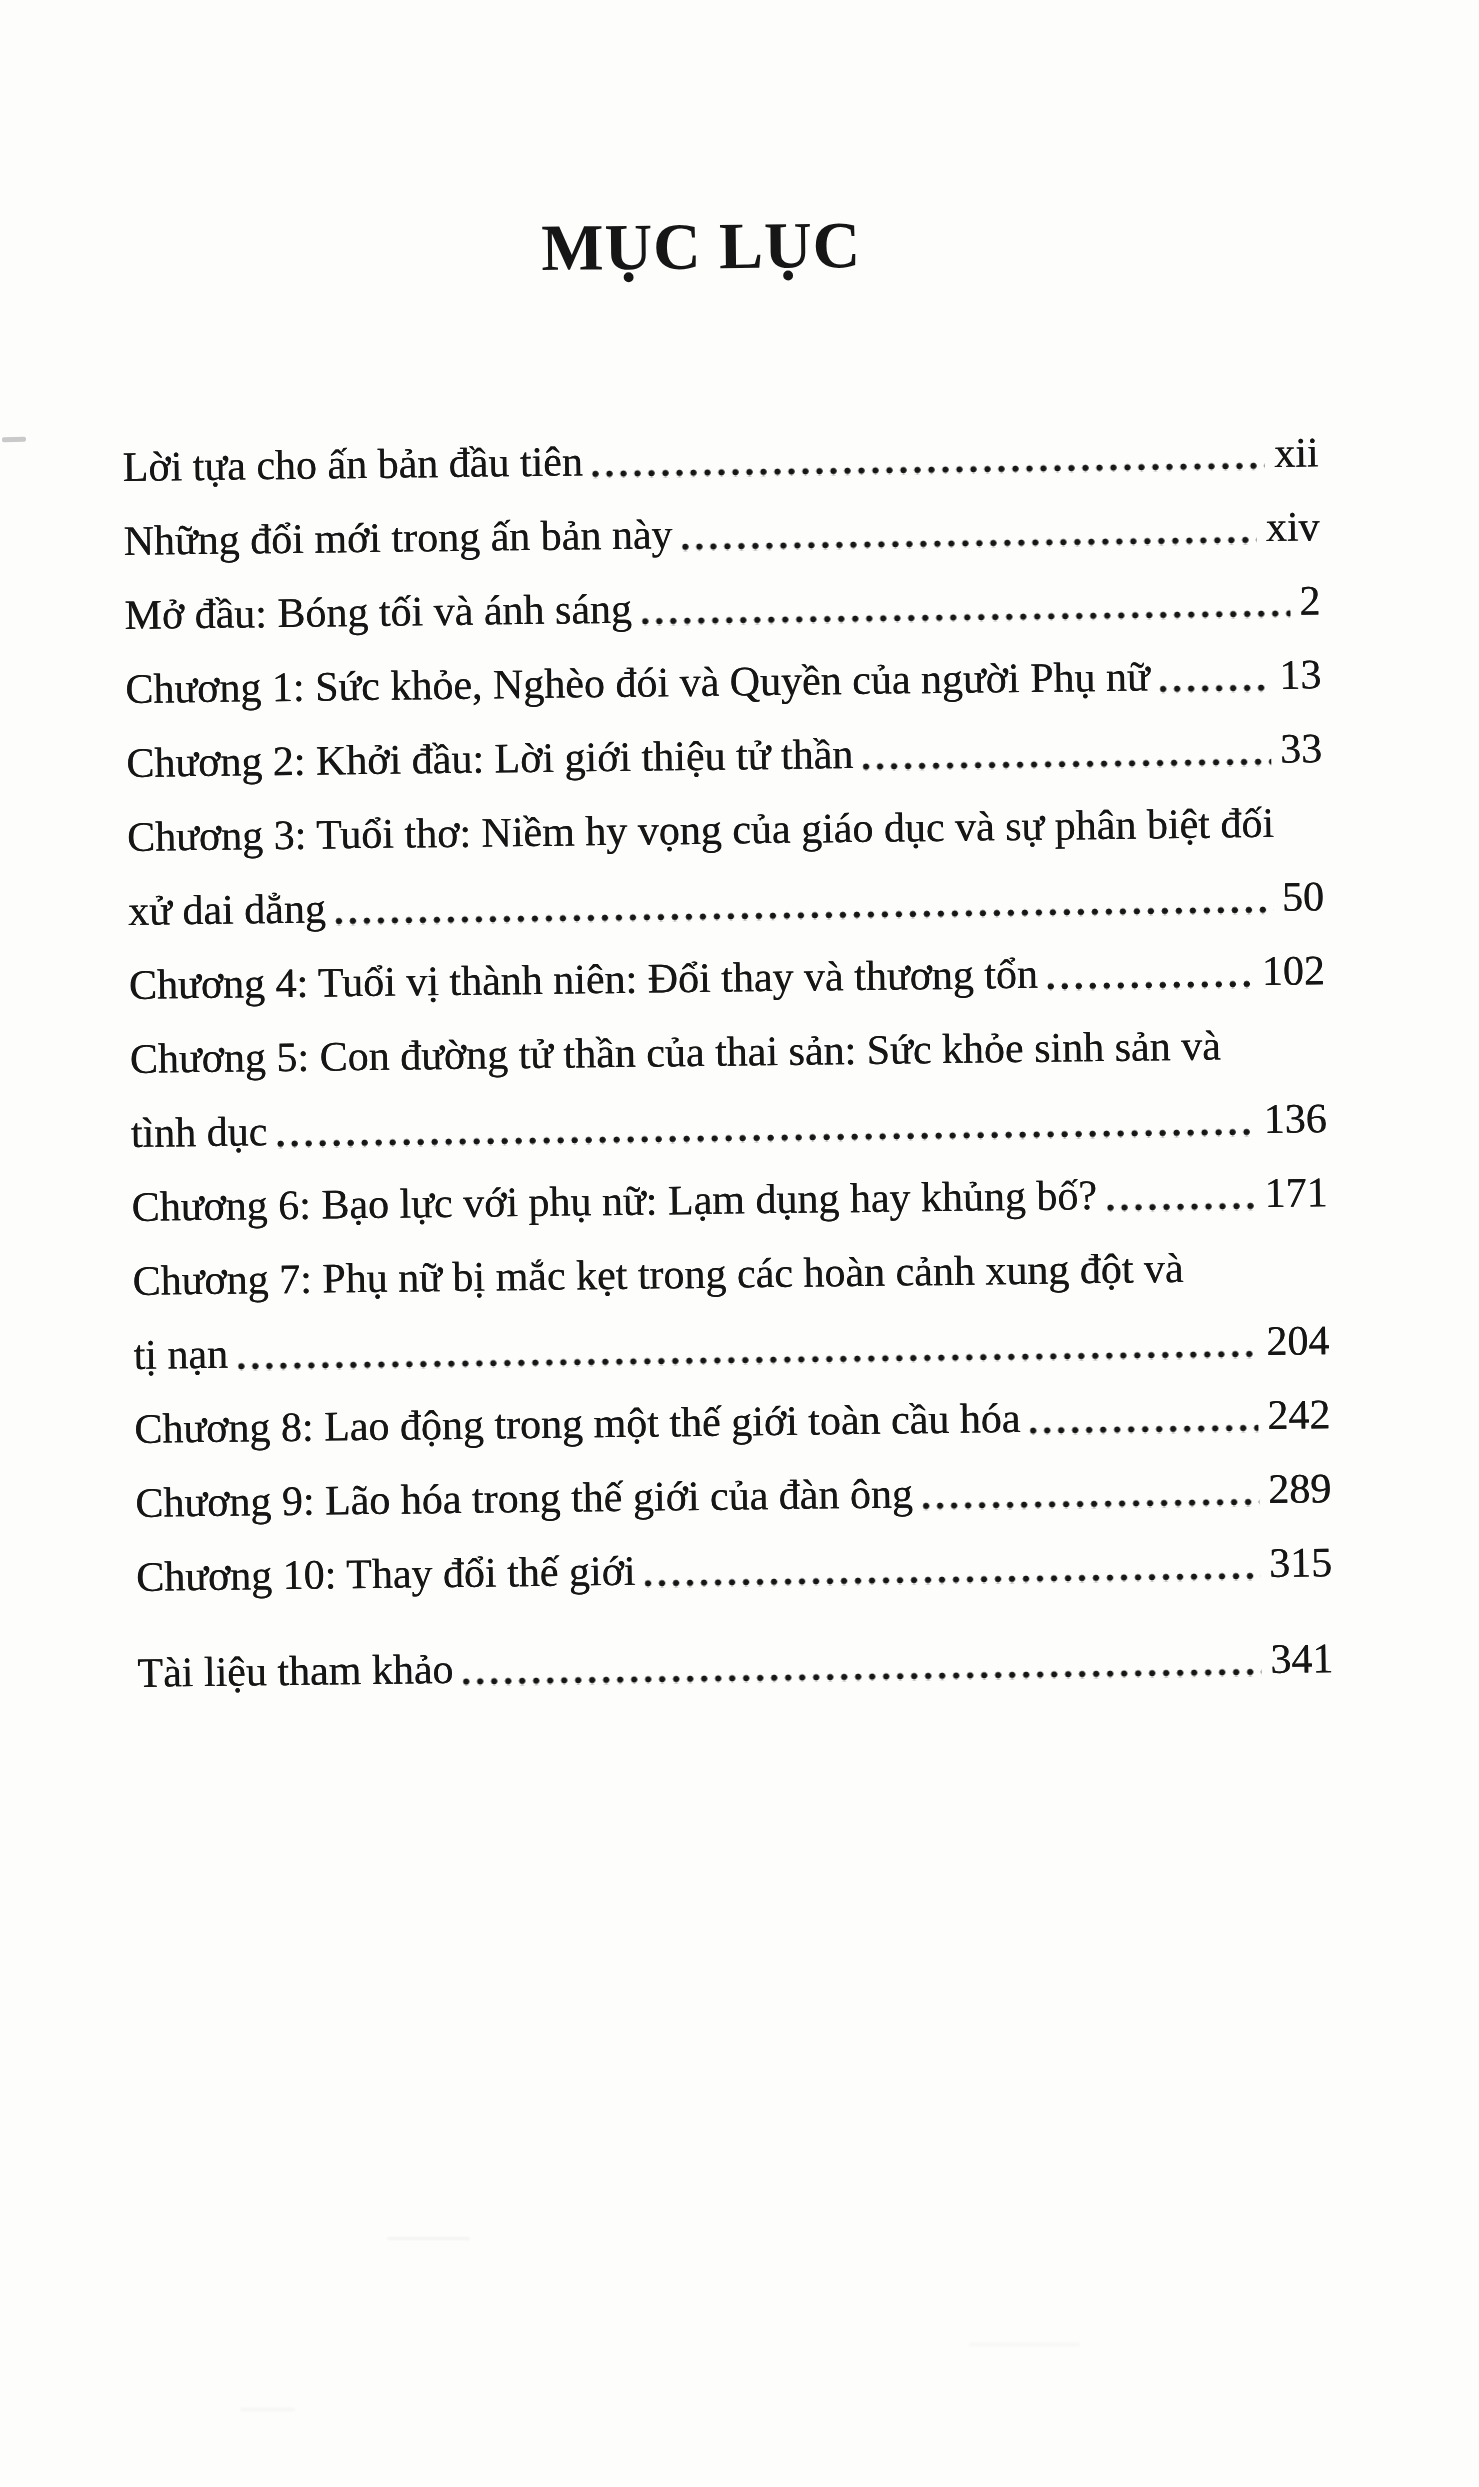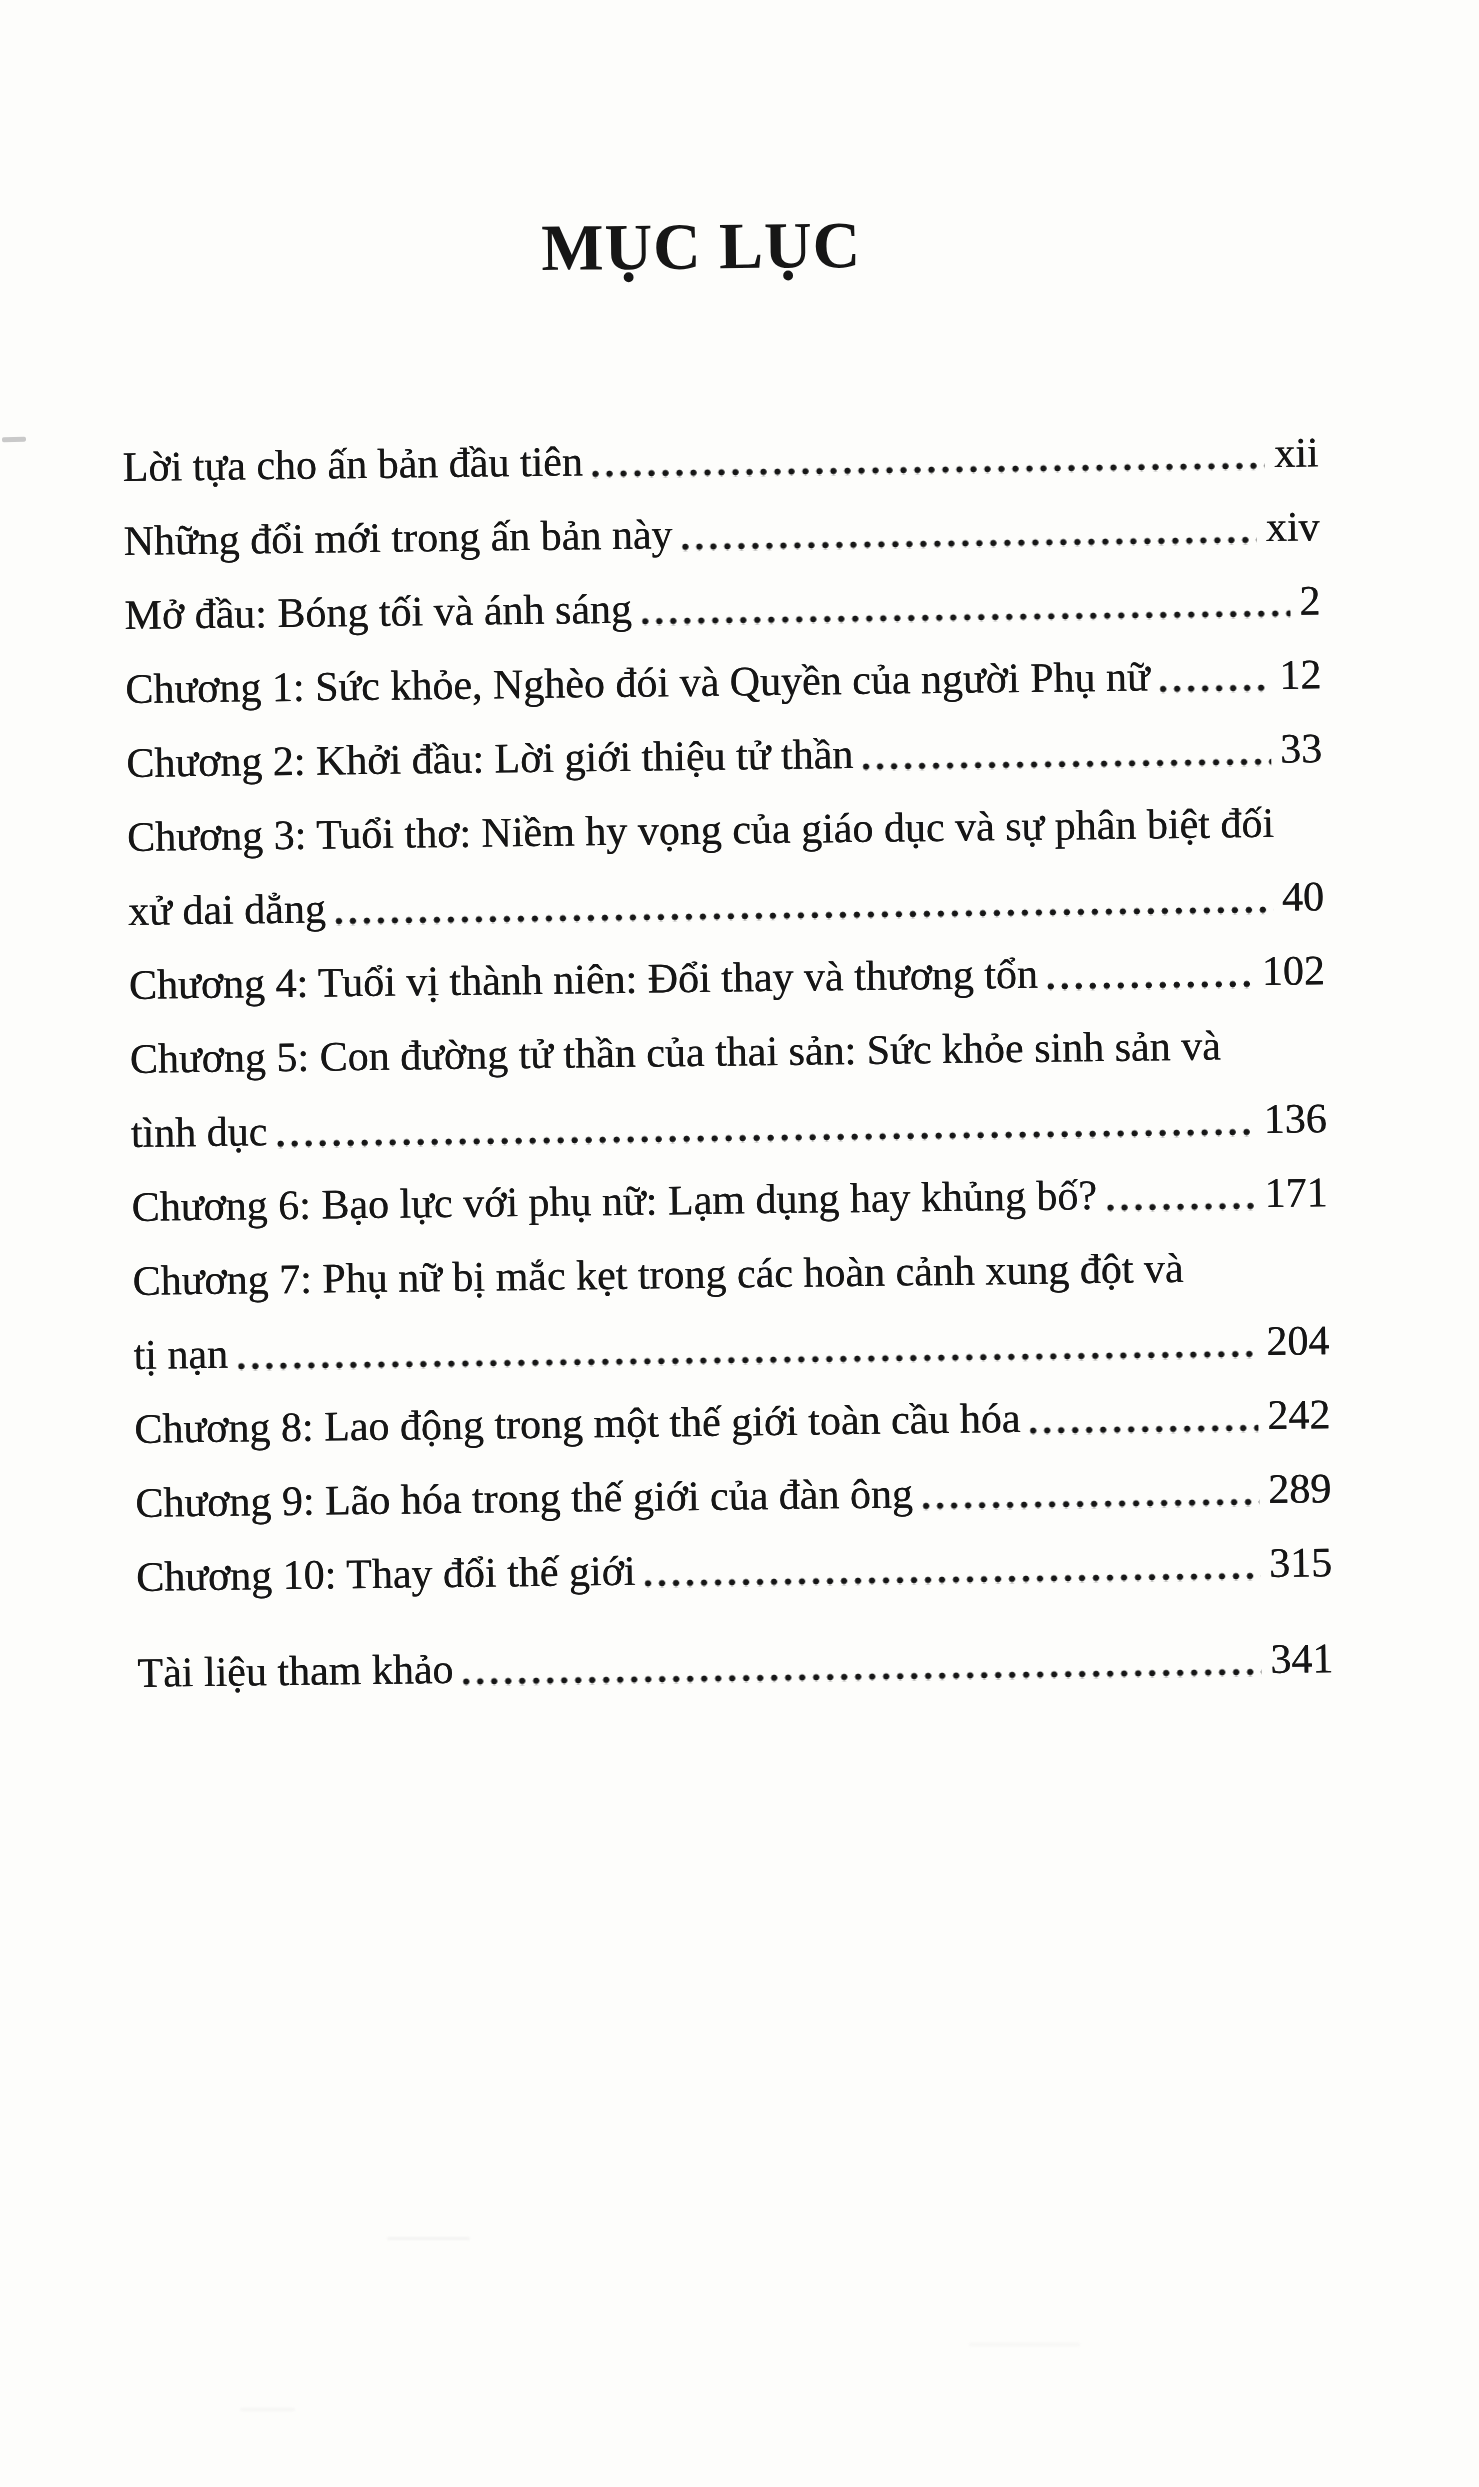--- a/index.html
+++ b/index.html
@@ -93,34 +93,34 @@
       <span class="page-num">xiv</span>
     </div>
     <div class="toc-row">
       <span class="label">Mở đầu: Bóng tối và ánh sáng</span>
       <span class="dots"></span>
       <span class="page-num">2</span>
     </div>
     <div class="toc-row">
       <span class="label">Chương 1: Sức khỏe, Nghèo đói và Quyền của người Phụ nữ</span>
       <span class="dots"></span>
-      <span class="page-num">12</span>
+      <span class="page-num">13</span>
     </div>
     <div class="toc-row">
       <span class="label">Chương 2: Khởi đầu: Lời giới thiệu tử thần</span>
       <span class="dots"></span>
       <span class="page-num">33</span>
     </div>
     <div class="toc-row">
       <span class="label">Chương 3: Tuổi thơ: Niềm hy vọng của giáo dục và sự phân biệt đối</span>
     </div>
     <div class="toc-row">
       <span class="label">xử dai dẳng</span>
       <span class="dots"></span>
-      <span class="page-num">40</span>
+      <span class="page-num">50</span>
     </div>
     <div class="toc-row">
       <span class="label">Chương 4: Tuổi vị thành niên: Đổi thay và thương tổn</span>
       <span class="dots"></span>
       <span class="page-num">102</span>
     </div>
     <div class="toc-row">
       <span class="label">Chương 5: Con đường tử thần của thai sản: Sức khỏe sinh sản và</span>
     </div>
     <div class="toc-row">

